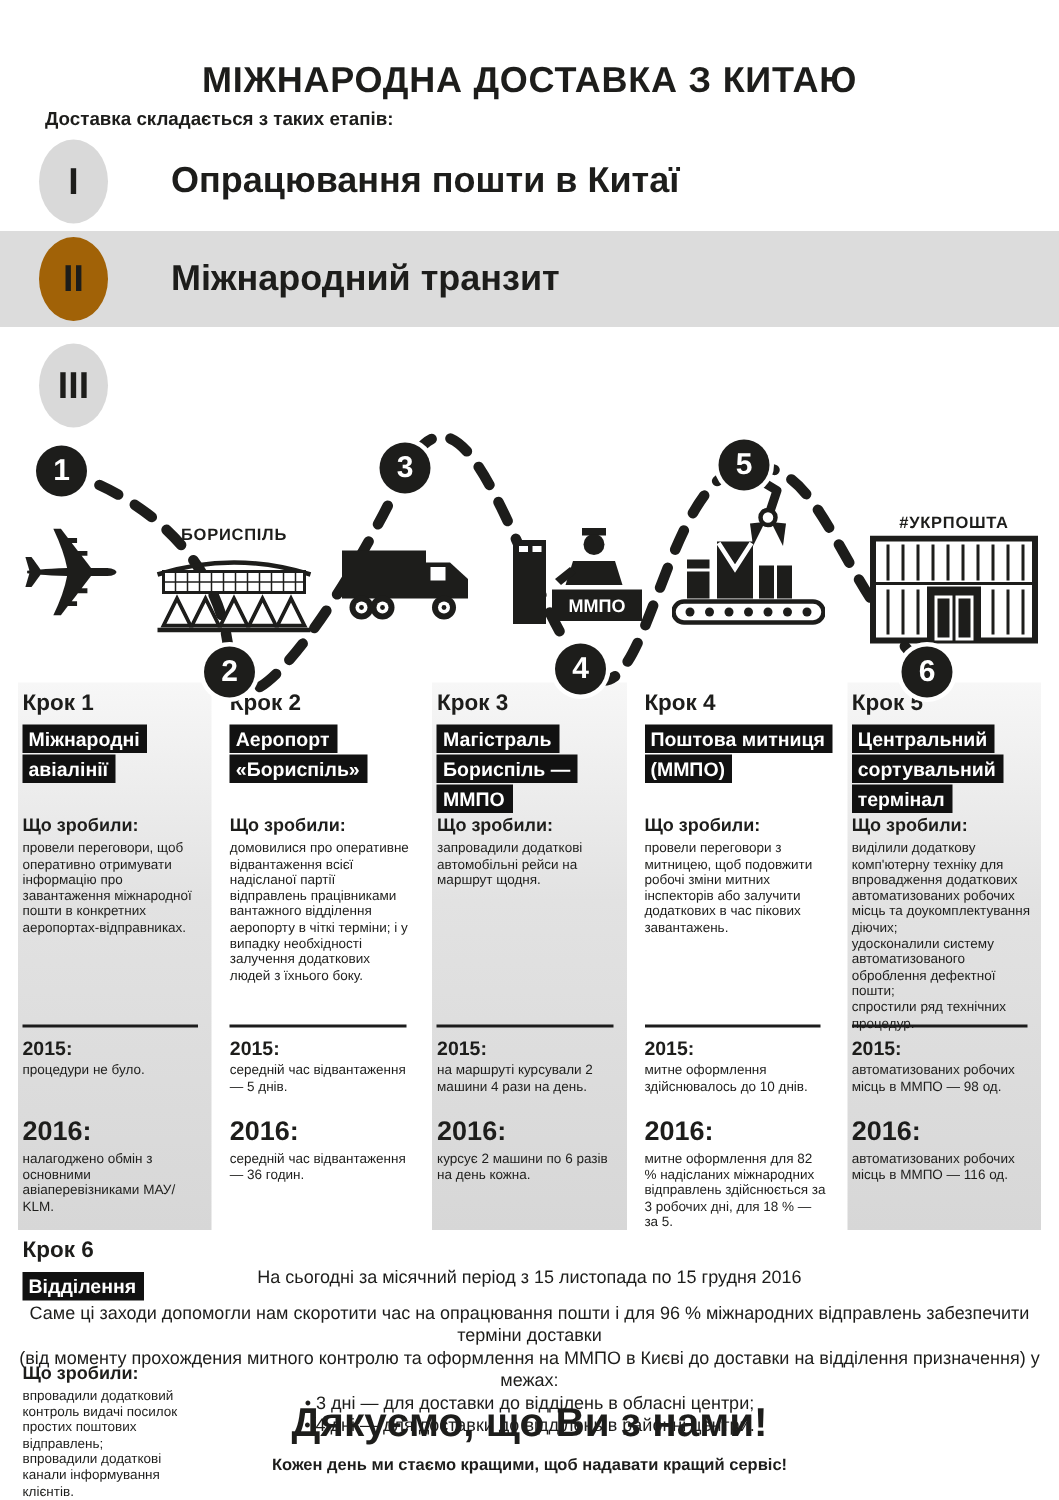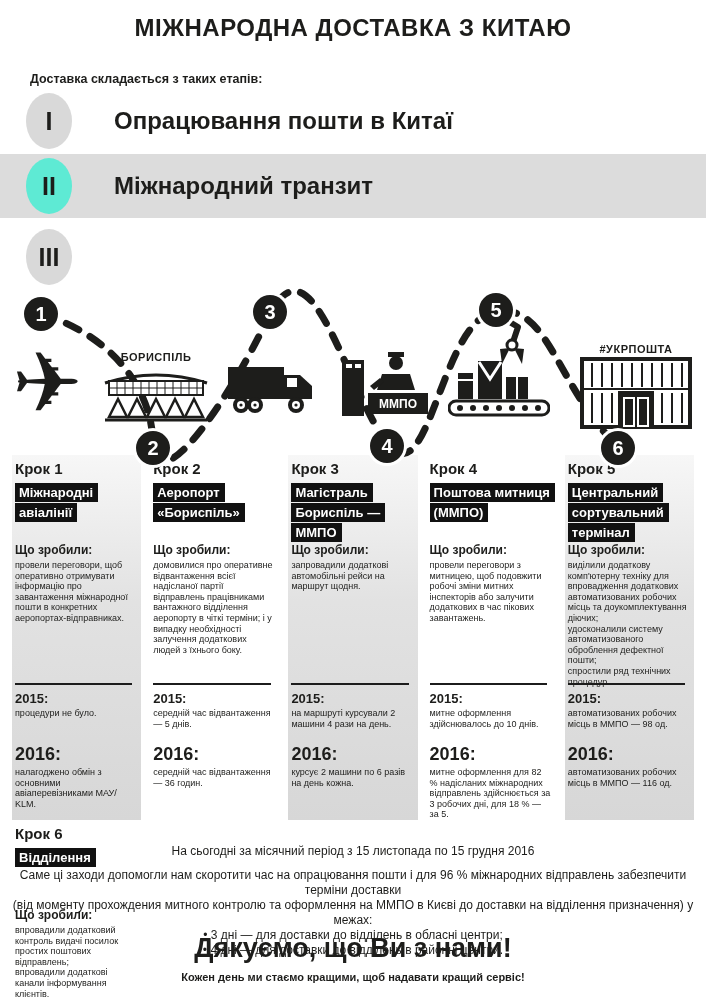--- a/index.html
+++ b/index.html
@@ -3,32 +3,32 @@
 <meta charset="utf-8">
 <style>
   * { margin:0; padding:0; box-sizing:border-box; }
   body { background:#888; }
   .page {
     position:relative; width:706px; height:1000px; margin:0 auto;
     background:#ffffff; color:#1d1d1b;
     font-family:"Liberation Sans", sans-serif; overflow:hidden;
   }
   
-  .title { position:absolute; top:14px; left:0; right:0; text-align:center;
+  .title { position:absolute; top:40px; left:0; right:0; text-align:center;
            font-size:24px; font-weight:bold; letter-spacing:.5px; }
   .subtitle { position:absolute; top:72px; left:30px; font-size:12.5px; font-weight:bold; }
   
   .stage-row { position:absolute; left:0; right:0; height:62px; display:flex; align-items:center; }
   .stage-row.s1 { top:90px; }
   .stage-row.s2 { top:154px; height:64px; background:#dcdcdc; }
   .stage-row.s3 { top:226px; }
   .stage-num { width:46px; height:56px; border-radius:50%; margin-left:26px;
                display:flex; align-items:center; justify-content:center;
                font-size:25px; font-weight:bold; background:#d9d9d9; flex:0 0 auto; }
-  .stage-row.s2 .stage-num { background:#5eead4; }
+  .stage-row.s2 .stage-num { background:#a16207; }
   .stage-label { margin-left:42px; font-size:24px; font-weight:bold; }
   
   .route { position:absolute; top:293px; left:0; width:706px; height:167px; }
   .route svg.pathsvg { position:absolute; top:0; left:0; overflow:visible; z-index:1; }
   .stop-num { position:absolute; width:34px; height:34px; border-radius:50%;
               background:#1d1d1b; color:#fff; font-size:20px; font-weight:bold;
               display:flex; align-items:center; justify-content:center;
               box-shadow:0 0 0 3px #fff; z-index:3; }
   .icon-wrap { position:absolute; z-index:2; }
   .plane-glyph { font-size:84px; line-height:1; transform:rotate(-14deg); color:#1d1d1b; }

